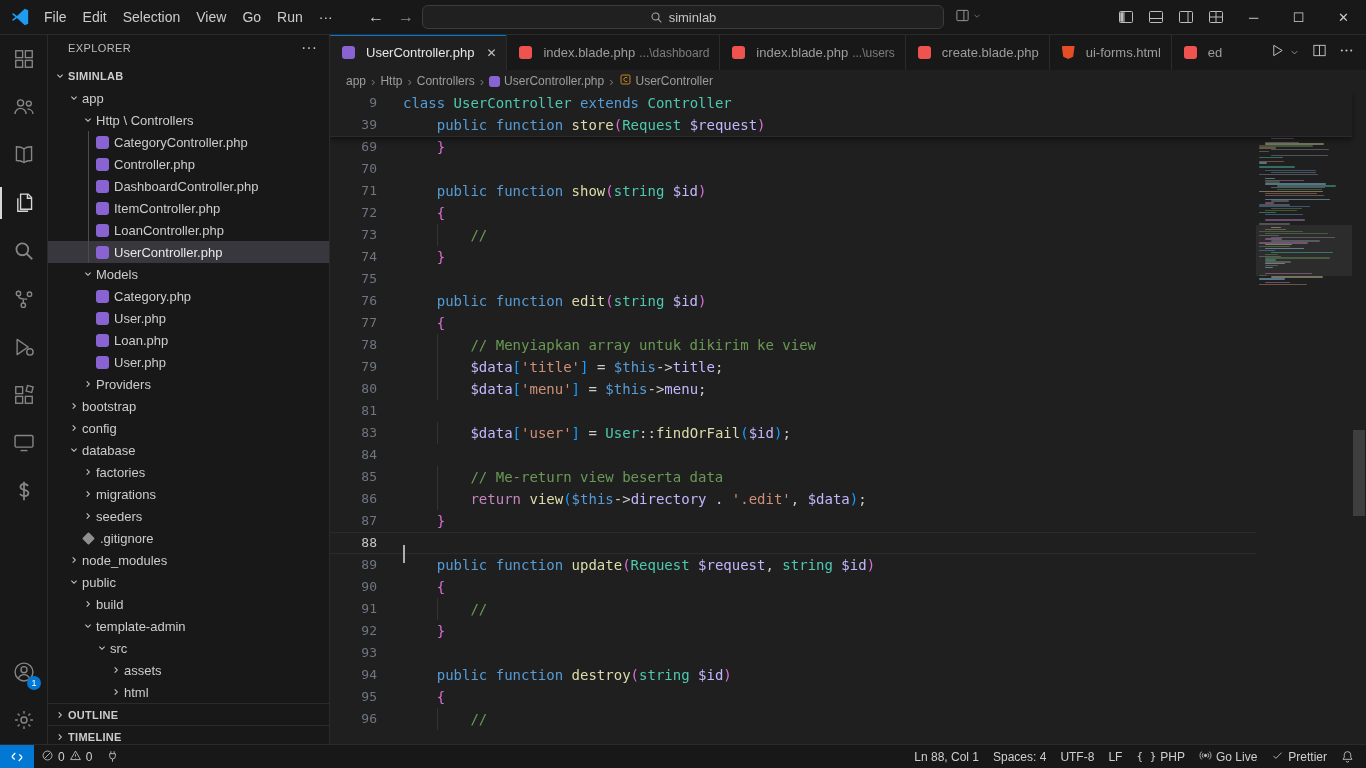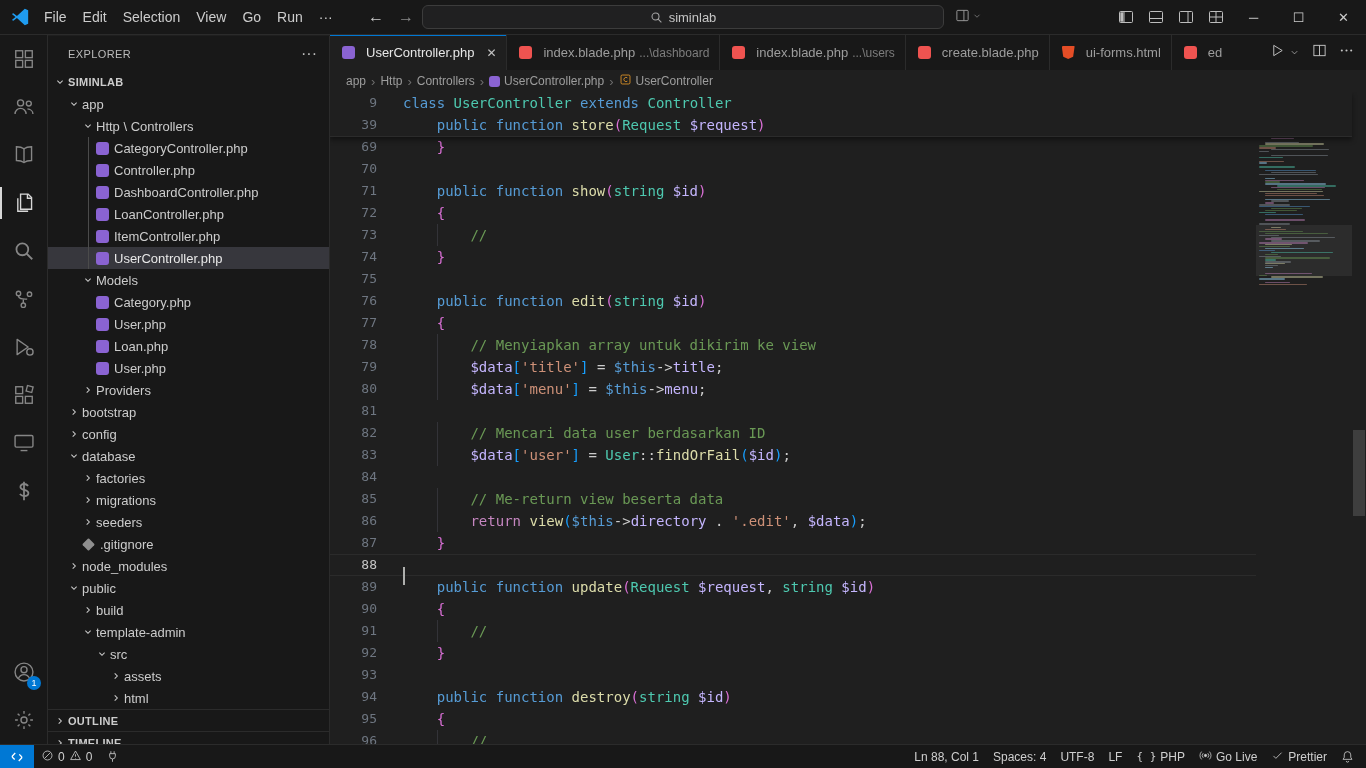--- a/index.html
+++ b/index.html
@@ -32,21 +32,21 @@
   .ab-item { width:48px; height:48px; display:flex; align-items:center; justify-content:center;
     color:#868686; position:relative; }
   .ab-item svg { width:22px; height:22px; }
   .ab-item.active { color:#d7d7d7; }
   .ab-item.active::before { content:""; position:absolute; left:0; top:8px; bottom:8px; width:2px; background:#d7d7d7; }
   #ab-bottom { margin-top:auto; }
   .badge { position:absolute; right:7px; bottom:6px; min-width:14px; height:14px; border-radius:7px;
     background:#0078d4; color:#fff; font-size:9px; display:flex; align-items:center; justify-content:center; }
 
   
-  #sidebar { position:absolute; left:48px; top:36px; bottom:24px; width:282px; background:#181818;
+  #sidebar { position:absolute; left:48px; top:30px; bottom:24px; width:282px; background:#181818;
     border-right:1px solid #2b2b2b; overflow:hidden; z-index:5; }
   #sb-header { height:35px; display:flex; align-items:center; padding:0 12px 0 20px; }
   #sb-header .title { font-size:11px; color:#bbbbbb; letter-spacing:.4px; }
   #sb-header .more { margin-left:auto; color:#bdbdbd; }
   .sect-row { height:22px; display:flex; align-items:center; font-size:11px; font-weight:700;
     letter-spacing:.3px; color:#cccccc; padding-left:4px; }
   .sect-row.bordered { border-top:1px solid #2b2b2b; }
   .twisty { width:16px; height:16px; flex:none; display:flex; align-items:center; justify-content:center; color:#cccccc; }
   .twisty svg { width:14px; height:14px; }
   .twisty.col svg { transform:rotate(-90deg); }
@@ -314,25 +314,25 @@
         <div class="tree-row" style="padding-left: 46px;">
           <span class="fi fi-php"></span>
           <span class="label">Controller.php</span>
         </div>
         <div class="tree-row" style="padding-left: 46px;">
           <span class="fi fi-php"></span>
           <span class="label">DashboardController.php</span>
         </div>
         <div class="tree-row" style="padding-left: 46px;">
           <span class="fi fi-php"></span>
+          <span class="label">ItemController.php</span>
+        </div>
+        <div class="tree-row" style="padding-left: 46px;">
+          <span class="fi fi-php"></span>
           <span class="label">LoanController.php</span>
-        </div>
-        <div class="tree-row" style="padding-left: 46px;">
-          <span class="fi fi-php"></span>
-          <span class="label">ItemController.php</span>
         </div>
         <div class="tree-row sel" style="padding-left: 46px;">
           <span class="fi fi-php"></span>
           <span class="label">UserController.php</span>
         </div>
         <div class="tree-row" style="padding-left: 32px;">
           <span class="twisty">
             <svg viewBox="0 0 16 16" fill="none" stroke="currentColor" stroke-width="1.2">
               <path d="M5 6.5l3 3 3-3"></path>
             </svg>
@@ -610,24 +610,20 @@
             <span class="ln">79</span>
             <span class="code"><span class="guide" style="left: 4ch;"></span><span class="tk-p">        </span><span class="tk-v">$data</span><span class="tk-b3">[</span><span class="tk-s">'title'</span><span class="tk-b3">]</span><span class="tk-p"> = </span><span class="tk-k">$this</span><span class="tk-p">-&gt;</span><span class="tk-v">title</span><span class="tk-p">;</span></span>
           </div>
           <div class="code-line">
             <span class="ln">80</span>
             <span class="code"><span class="guide" style="left: 4ch;"></span><span class="tk-p">        </span><span class="tk-v">$data</span><span class="tk-b3">[</span><span class="tk-s">'menu'</span><span class="tk-b3">]</span><span class="tk-p"> = </span><span class="tk-k">$this</span><span class="tk-p">-&gt;</span><span class="tk-v">menu</span><span class="tk-p">;</span></span>
           </div>
           <div class="code-line">
             <span class="ln">81</span>
             <span class="code"><span class="guide" style="left: 4ch;"></span></span>
-          </div>
-          <div class="code-line">
-            <span class="ln">82</span>
-            <span class="code"><span class="guide" style="left: 4ch;"></span><span class="tk-p">        </span><span class="tk-m">// Mencari data user berdasarkan ID</span></span>
           </div>
           <div class="code-line">
             <span class="ln">83</span>
             <span class="code"><span class="guide" style="left: 4ch;"></span><span class="tk-p">        </span><span class="tk-v">$data</span><span class="tk-b3">[</span><span class="tk-s">'user'</span><span class="tk-b3">]</span><span class="tk-p"> = </span><span class="tk-t">User</span><span class="tk-p">::</span><span class="tk-f">findOrFail</span><span class="tk-b3">(</span><span class="tk-v">$id</span><span class="tk-b3">)</span><span class="tk-p">;</span></span>
           </div>
           <div class="code-line">
             <span class="ln">84</span>
             <span class="code"><span class="guide" style="left: 4ch;"></span></span>
           </div>
           <div class="code-line">

